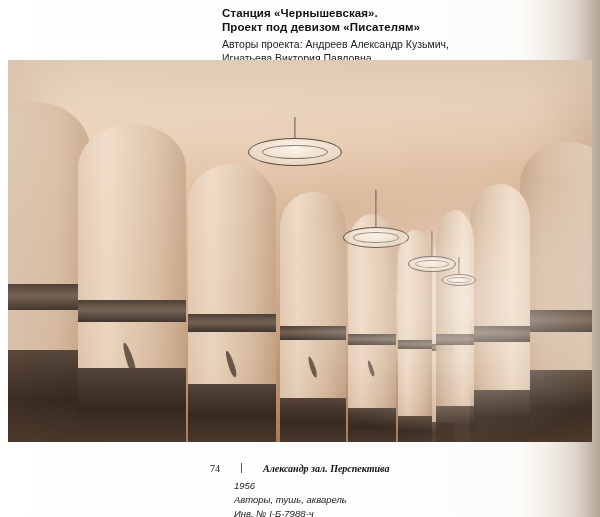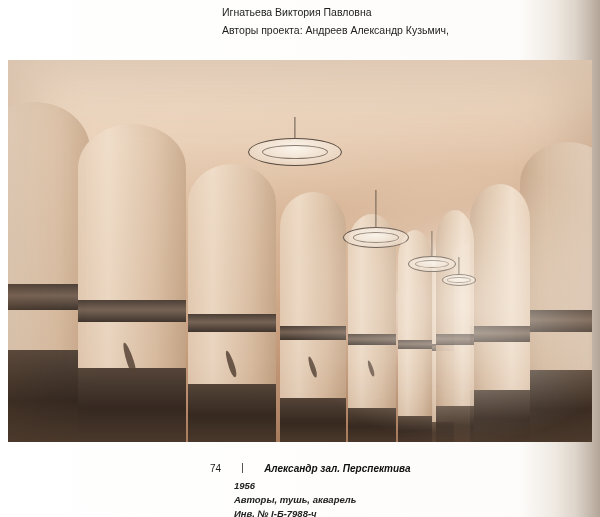--- a/index.html
+++ b/index.html
@@ -174,20 +174,21 @@
   .caption {
     position: absolute;
     left: 210px;
     top: 462px;
     width: 340px;
   }
   .caption-row {
     display: flex;
     align-items: baseline;
     gap: 21px;
+    font-family: Liberation Serif, serif;
   }
   .caption-num {
     font-size: 10px;
     color: #1a1a1a;
   }
   .caption-rule {
     display: inline-block;
     width: 1px;
     height: 10px;
     background: #555;
@@ -198,31 +199,32 @@
     font-size: 10px;
     font-style: italic;
     font-weight: bold;
     color: #111;
   }
   .caption-line {
     font-size: 9.5px;
     font-style: italic;
     color: #222;
     margin-top: 3px;
-    font-weight: bold;
   }
 </style>
 </head>
 <body>
 
 <div class="page">
 
   <div class="header">
+    <div class="title-line">Станция «Чернышевская».</div>
+    <div class="title-line">Проект под девизом «Писателям»</div>
+    <div class="authors">Авторы проекта: Андреев Александр Кузьмич,</div>
     <div class="authors" style="margin-top:0">Игнатьева Виктория Павловна</div>
-    <div class="authors">Авторы проекта: Андреев Александр Кузьмич,</div>
   </div>
 
   <div class="artwork-frame">
     <div class="artwork">
 
       <div class="ceiling-haze"></div>
       <div class="floor"></div>
       <div class="floor-sheen"></div>
       <div class="far-arch"></div>
 

